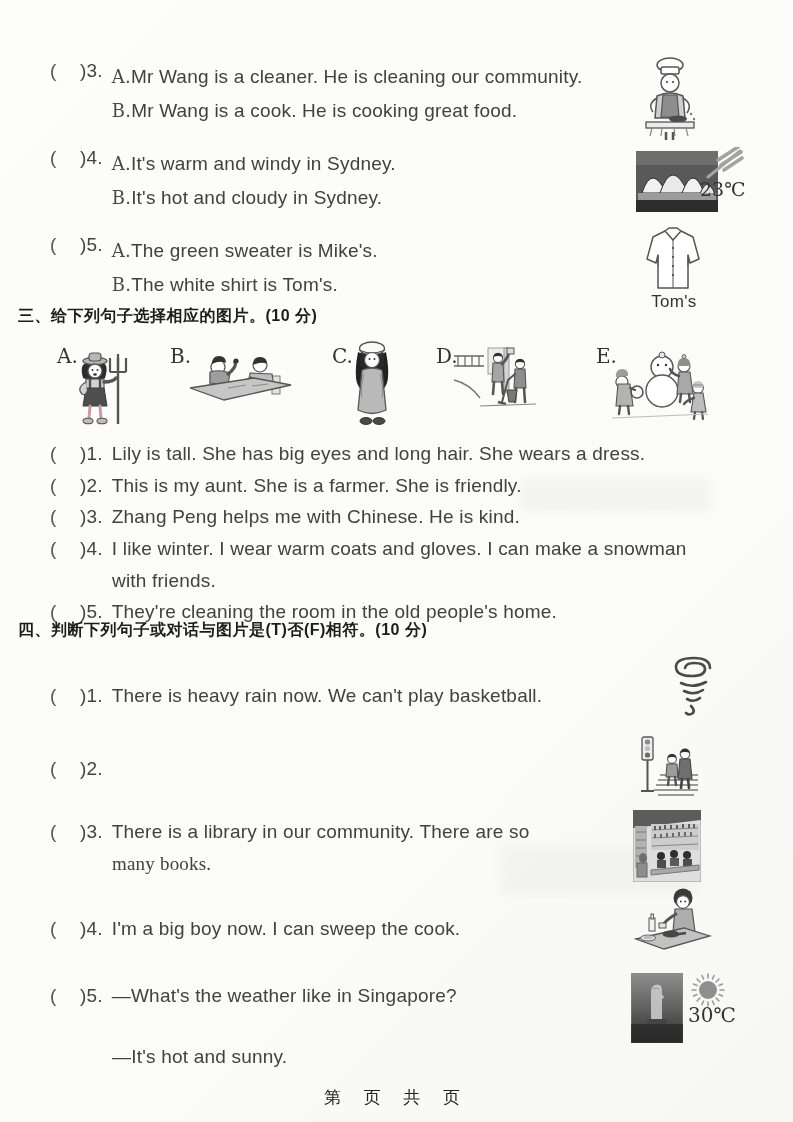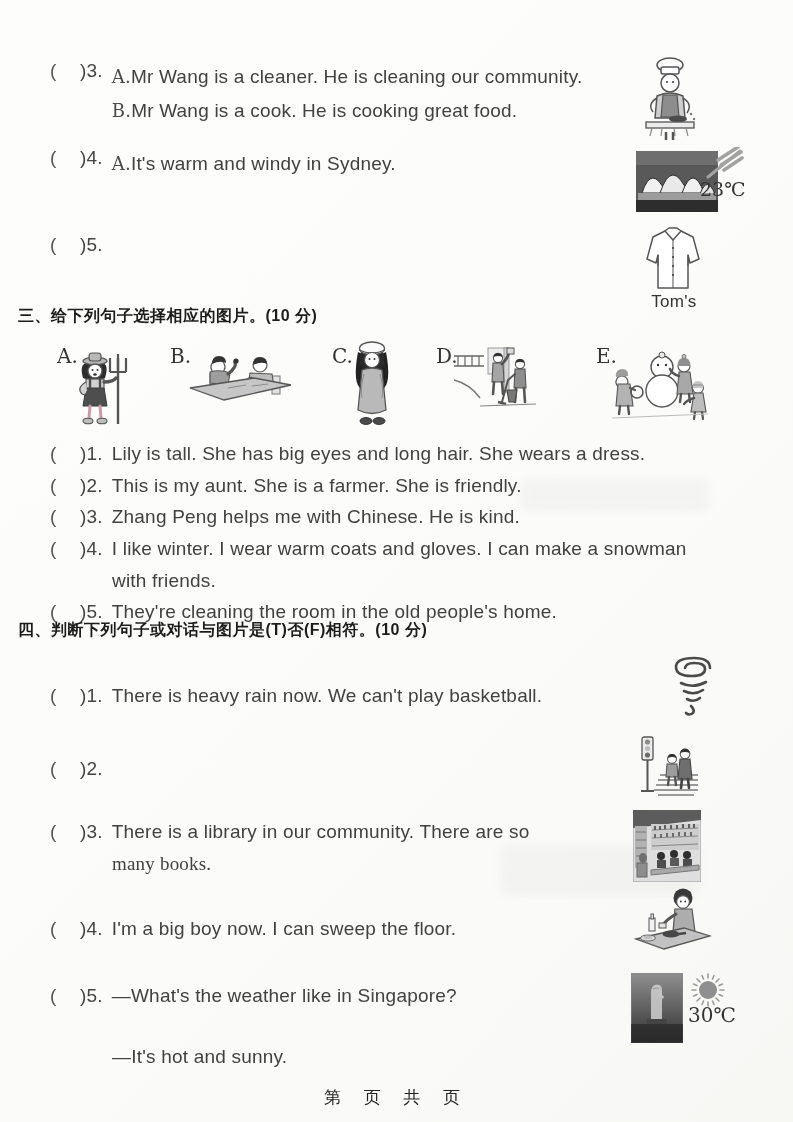--- a/index.html
+++ b/index.html
@@ -61,20 +61,21 @@
       <path d="M10,72 L8,80 M20,72 L19,80 M32,72 L33,80 M44,72 L46,80" stroke="#888" stroke-width="1.2"></path>
       <path d="M24,76 L24,84 M31,76 L31,84" stroke="#555" stroke-width="2.5"></path>
     </svg>
   </span>
 
   <div class="abs qrow en" style="left:50px;top:147px;">
     <span class="paren">(</span>
     <span class="num">)4.</span>
     <div>
       <div class="opt"><span class="optlabel">A.</span><span>It's warm and windy in Sydney.</span></div>
+      <div class="opt"><span class="optlabel">B.</span><span>It's hot and cloudy in Sydney.</span></div>
     </div>
   </div>
   <span class="abs" style="left:636px;top:151px;">
     <svg width="82" height="61" viewBox="0 0 82 61">
       <rect x="0" y="0" width="82" height="61" fill="#595959"></rect>
       <rect x="0" y="0" width="82" height="14" fill="#6e6e6e"></rect>
       <path d="M6,42 Q16,12 30,42 Z" fill="#f1f1f1" stroke="#2e2e2e" stroke-width="1"></path>
       <path d="M24,42 Q36,6 52,42 Z" fill="#e9e9e9" stroke="#2e2e2e" stroke-width="1"></path>
       <path d="M46,42 Q57,12 68,42 Z" fill="#f1f1f1" stroke="#2e2e2e" stroke-width="1"></path>
       <path d="M64,43 Q71,24 79,43 Z" fill="#e4e4e4" stroke="#2e2e2e" stroke-width="1"></path>
@@ -86,20 +87,24 @@
     <svg width="38" height="32" viewBox="0 0 38 32">
       <path d="M2,30 L34,4" stroke="#a3a3a3" stroke-width="3" stroke-linecap="round"></path>
       <path d="M12,13 L32,0 M15,18 L35,5 M18,23 L36,11" stroke="#a3a3a3" stroke-width="3.6" stroke-linecap="round"></path>
     </svg>
   </span>
   <div class="abs temp" style="left:700px;top:178px;">23℃</div>
 
   <div class="abs qrow en" style="left:50px;top:234px;">
     <span class="paren">(</span>
     <span class="num">)5.</span>
+    <div>
+      <div class="opt"><span class="optlabel">A.</span><span>The green sweater is Mike's.</span></div>
+      <div class="opt"><span class="optlabel">B.</span><span>The white shirt is Tom's.</span></div>
+    </div>
   </div>
   <span class="abs" style="left:644px;top:226px;">
     <svg width="58" height="66" viewBox="0 0 58 66">
       <path d="M21,5 L9,11 L3,33 L12,37 L14,29 L14,62 L44,62 L44,29 L46,37 L55,33 L49,11 L37,5 Z" fill="#fff" stroke="#555" stroke-width="1.5" stroke-linejoin="round"></path>
       <path d="M21,5 L29,14 L37,5 L33,2 L25,2 Z" fill="#fff" stroke="#555" stroke-width="1.5" stroke-linejoin="round"></path>
       <path d="M29,14 L29,62" stroke="#555" stroke-width="1"></path>
       <path d="M14,29 L14,40 M44,29 L44,40" stroke="#555" stroke-width="1"></path>
       <circle cx="29" cy="22" r="1.1" fill="#444"></circle>
         <circle cx="29" cy="31" r="1.1" fill="#444"></circle>
       <circle cx="29" cy="40" r="1.1" fill="#444"></circle>
@@ -318,21 +323,21 @@
       <path d="M24,50 L33,50 L33,58 L24,58 Z" fill="#4d4d4d"></path>
         <path d="M37,48 L46,48 L46,56 L37,56 Z" fill="#5a5a5a"></path>
         <path d="M50,49 L59,49 L59,57 L50,57 Z" fill="#4d4d4d"></path>
       <path d="M18,60 L66,55 L66,60 L18,65 Z" fill="#a8a8a8" stroke="#777" stroke-width="1"></path>
     </svg>
   </span>
 
   <div class="abs qrow en sent" style="left:50px;top:913px;">
     <span class="paren">(</span>
     <span class="num">)4.</span>
-    <span>I'm a big boy now. I can sweep the floor.</span>
+    <span>I'm a big boy now. I can sweep the cook.</span>
   </div>
   <span class="abs" style="left:634px;top:886px;">
     <svg width="78" height="72" viewBox="0 0 78 72">
       <circle cx="49" cy="12" r="9.5" fill="#3a3a3a"></circle>
       <circle cx="45" cy="8" r="3" fill="#3a3a3a"></circle>
         <circle cx="54" cy="8" r="3" fill="#3a3a3a"></circle>
       <circle cx="49" cy="16" r="6.4" fill="#fff" stroke="#555" stroke-width="1.1"></circle>
       <circle cx="46.8" cy="15.5" r="0.9" fill="#333"></circle>
         <circle cx="51.2" cy="15.5" r="0.9" fill="#333"></circle>
       <path d="M41,23 L58,23 L61,46 L39,46 Z" fill="#adadad" stroke="#555" stroke-width="1.2"></path>

